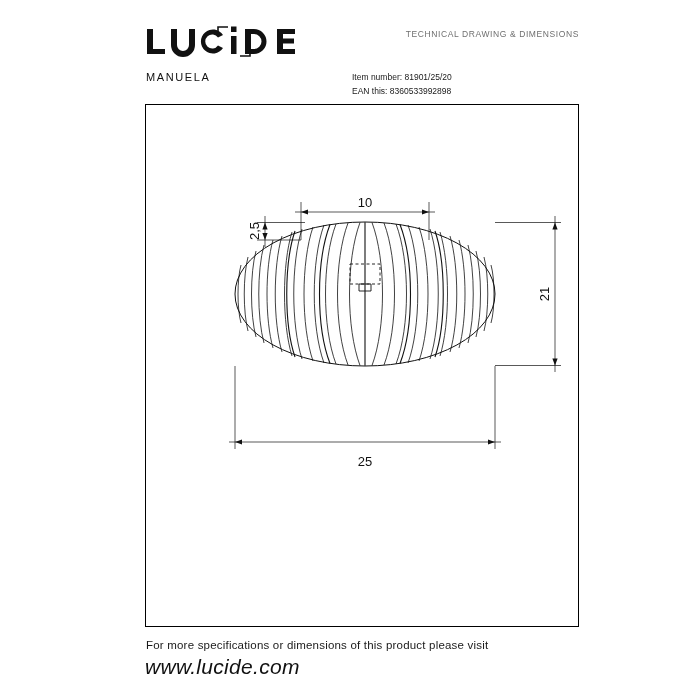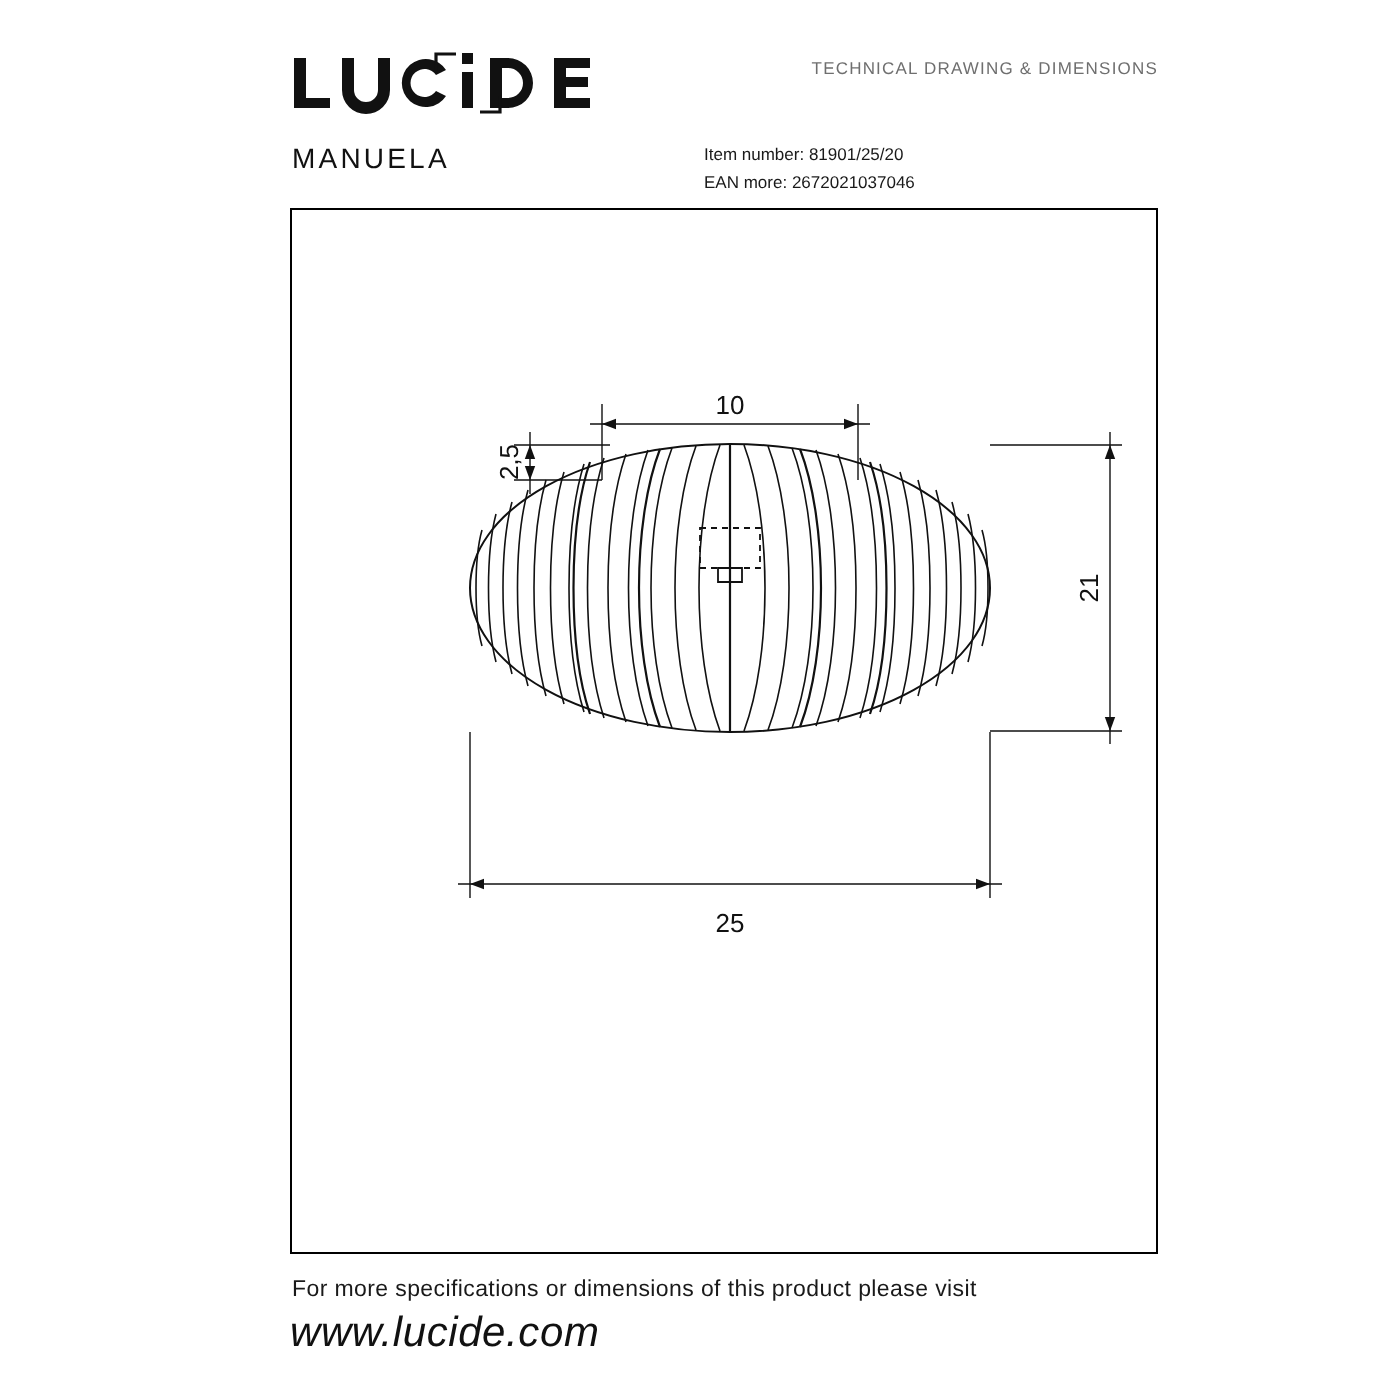--- a/index.html
+++ b/index.html
@@ -42,21 +42,21 @@
     letter-spacing: 0.6px;
     color: #6f6f6f;
     text-align: right;
     white-space: nowrap;
   }
 
   .product-name {
     position: absolute;
     left: 134px;
     top: 71px;
-    font-size: 14px;
+    font-size: 11px;
     letter-spacing: 1.6px;
     color: #111;
     font-weight: 400;
   }
 
   .meta {
     position: absolute;
     left: 340px;
     top: 70px;
     font-size: 8.5px;
@@ -140,22 +140,22 @@
   <div class="header-right">TECHNICAL DRAWING &amp; DIMENSIONS</div>
 
   <div class="product-name">MANUELA</div>
 
   <div class="meta">
     <div class="row">
       <span class="label">Item number:</span>
       <span>81901/25/20</span>
     </div>
     <div class="row">
-      <span class="label">EAN more:</span>
-      <span>2672021037046</span>
+      <span class="label">EAN this:</span>
+      <span>8360533992898</span>
     </div>
   </div>
 
   <div class="frame"></div>
 
   <div class="drawing">
     <svg width="434" height="523" viewBox="0 0 434 523" xmlns="http://www.w3.org/2000/svg">
 
       <g stroke="#111111" fill="none" stroke-width="1">
         <ellipse cx="220" cy="190" rx="130" ry="72"></ellipse>

